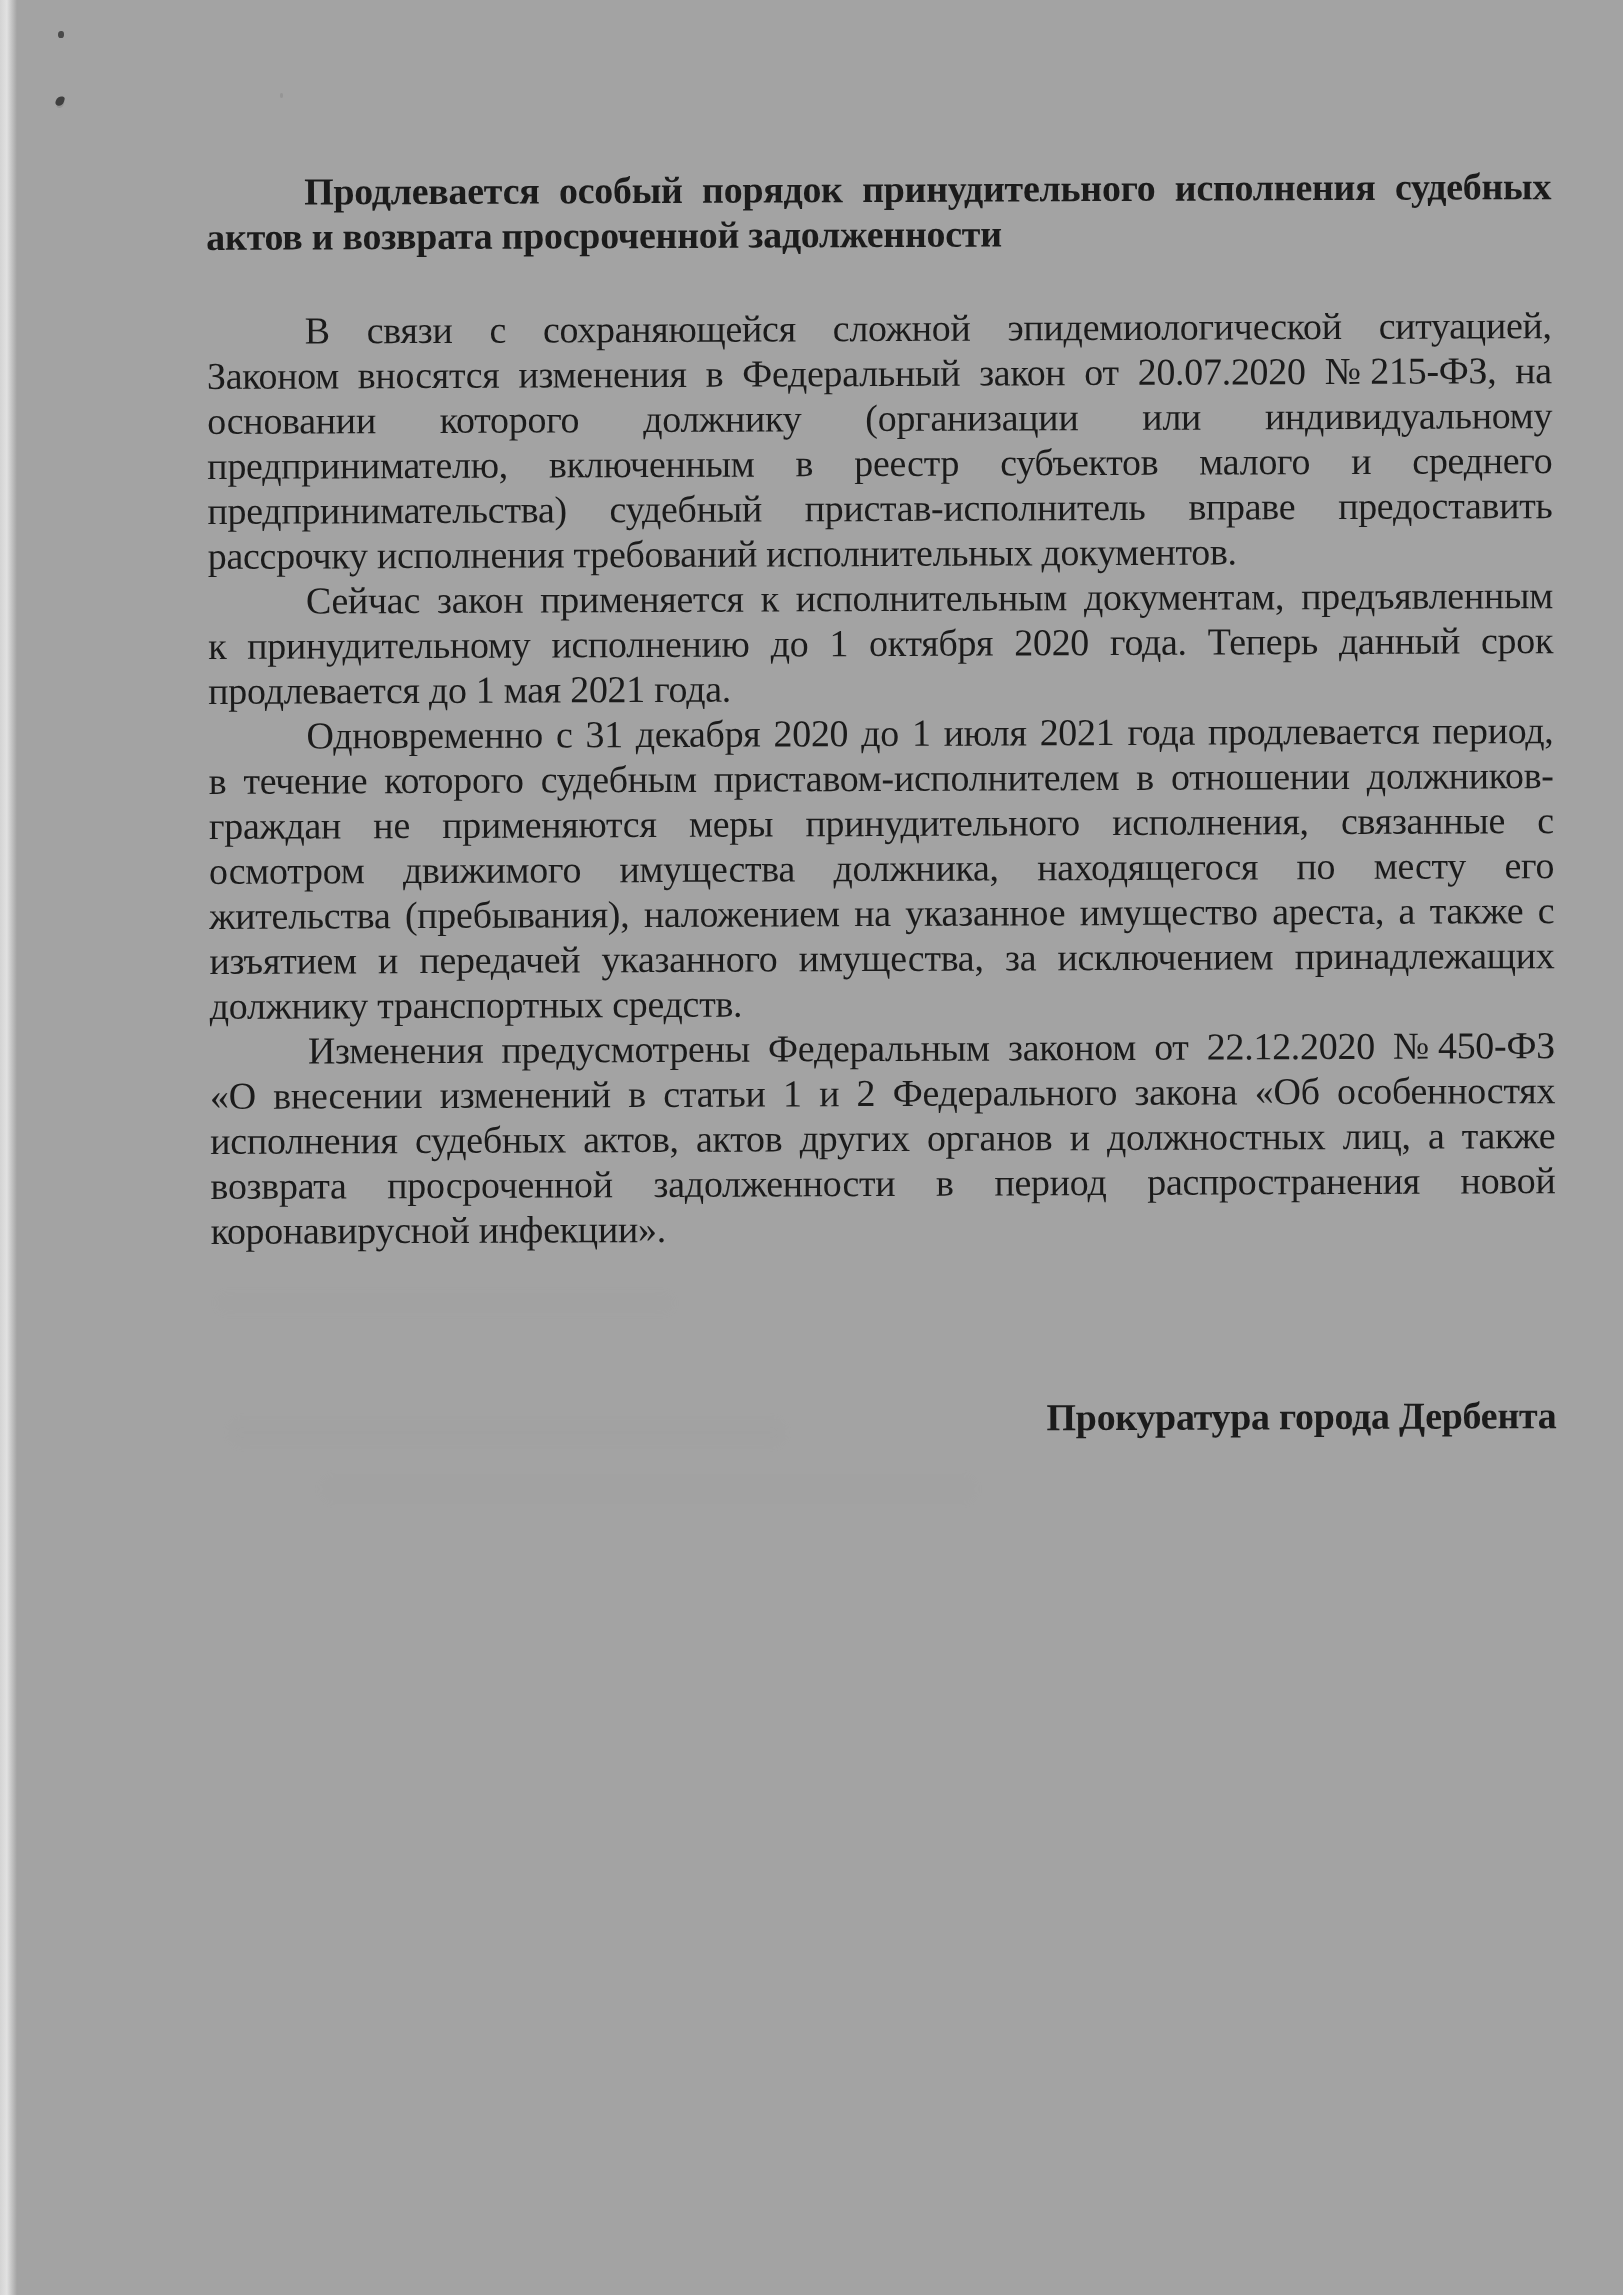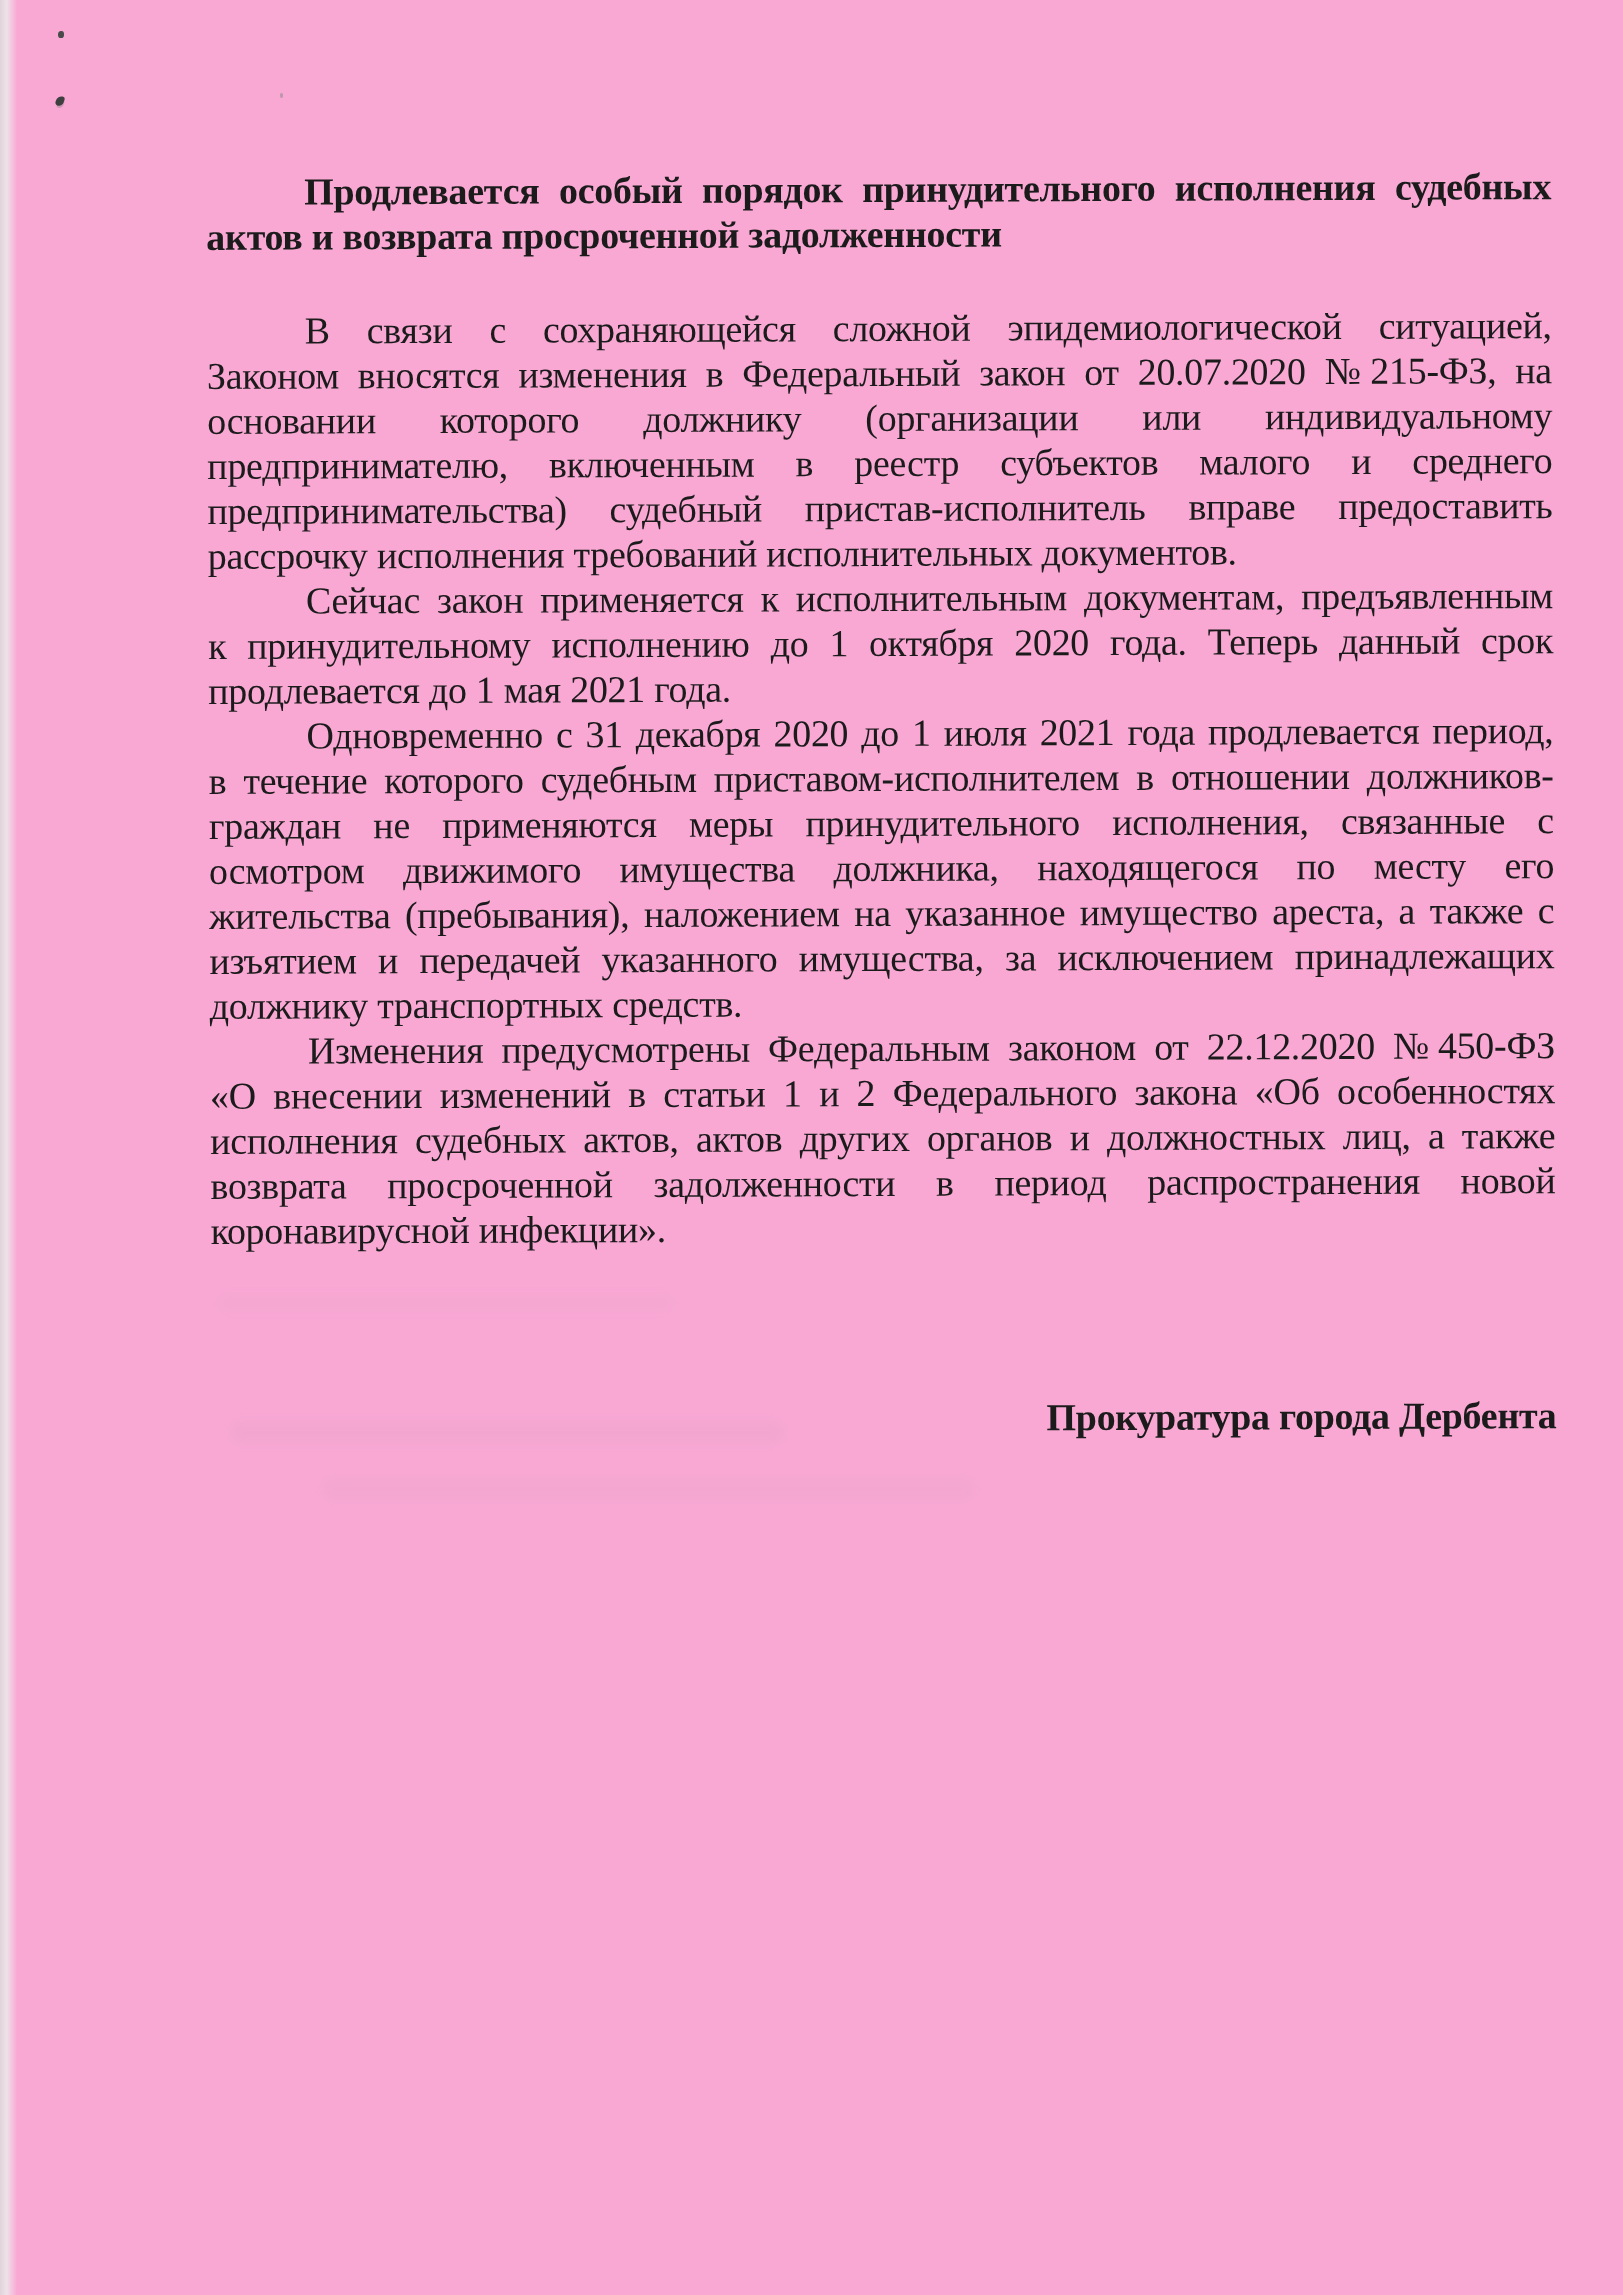--- a/index.html
+++ b/index.html
@@ -10,21 +10,21 @@
   body {
     width: 1623px;
     height: 2295px;
     position: relative;
     overflow: hidden;
     font-family: "Liberation Serif", "DejaVu Serif", serif;
   }
   .sheet {
     position: absolute;
     inset: 0;
-    background: #f9a8d4;
+    background: #a3a3a3;
   }
   
   .edge-shadow {
     position: absolute;
     left: 0; top: 0;
     width: 17px; height: 2295px;
     background: linear-gradient(to right, #dcdcdc 0%, #ececec 40%, rgba(255,255,255,0) 100%);
     opacity: 0.85;
   }
   

